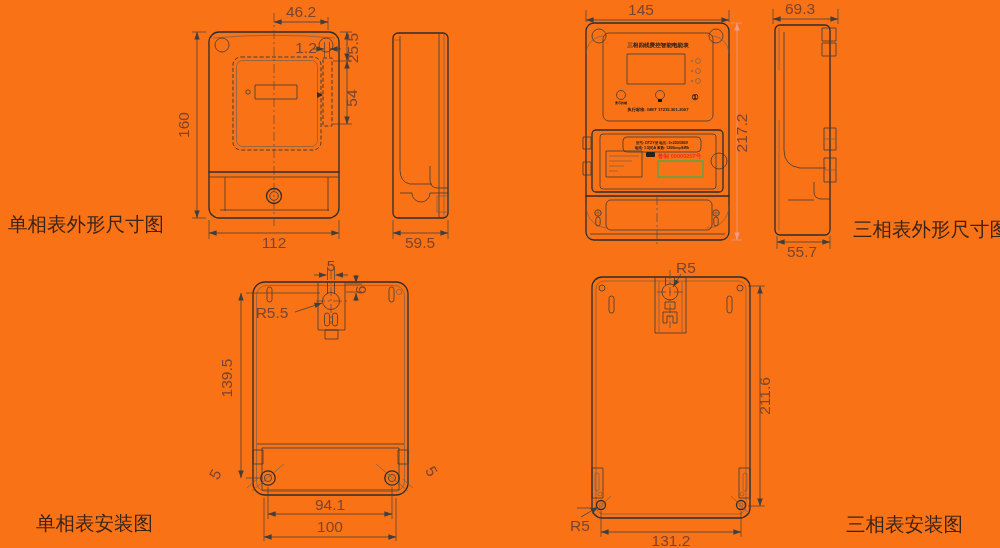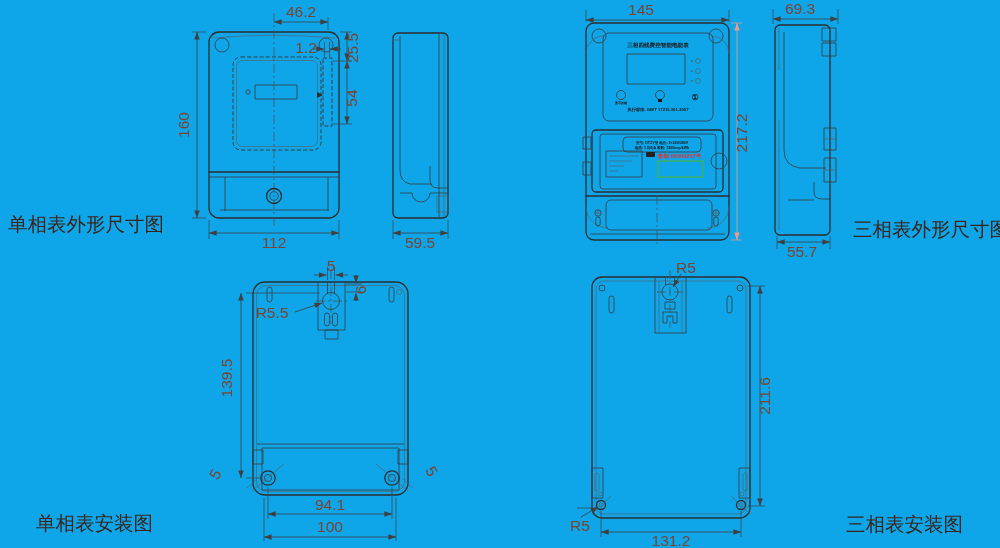--- a/index.html
+++ b/index.html
@@ -1,16 +1,16 @@
 <!DOCTYPE html>
 <html><head>
 <meta charset="utf-8">
 <style>
   html,body{margin:0;padding:0;background:#ffffff;}
-  .canvas{position:relative;width:1000px;height:548px;background:#0ea5e9;overflow:hidden;
+  .canvas{position:relative;width:1000px;height:548px;background:#f97316;overflow:hidden;
           font-family:"Liberation Sans",sans-serif;}
   svg text{user-select:none;}
   .ol{fill:none;stroke:#2d2d2d;stroke-width:1.3;stroke-linejoin:round;stroke-linecap:round;}
   .o2{fill:none;stroke:#3a3a3a;stroke-width:0.8;stroke-linejoin:round;}
   .th{fill:none;stroke:#5a5a5a;stroke-width:0.6;}
   .dsh{fill:none;stroke:#3a3a3a;stroke-width:0.95;stroke-dasharray:4 2.2;}
   .cl{fill:none;stroke:#4a4a4a;stroke-width:0.7;stroke-dasharray:9 3 2 3;}
   .dm{fill:none;stroke:#3f3f3f;stroke-width:0.8;}
   .ext{fill:none;stroke:#3f3f3f;stroke-width:0.7;}
   .dmR{stroke:#f09a8c;}

